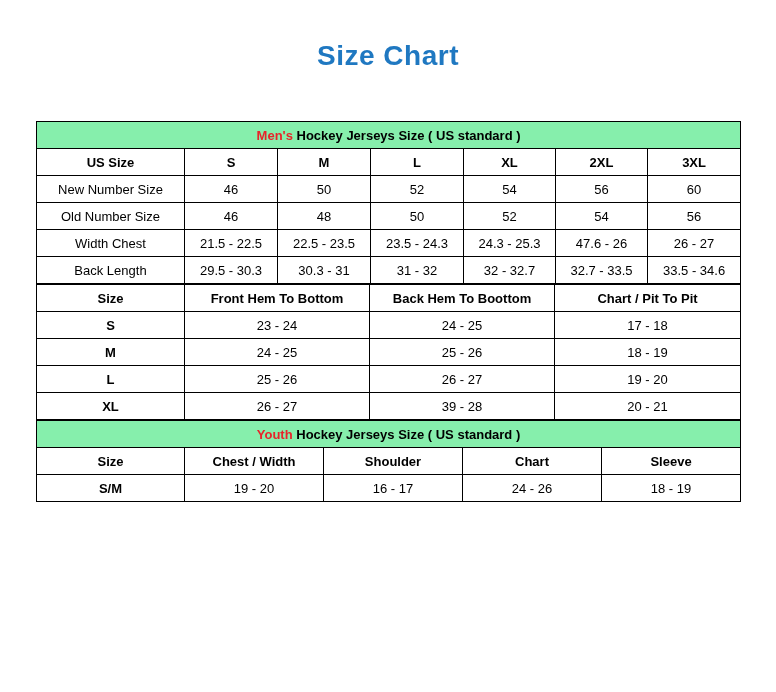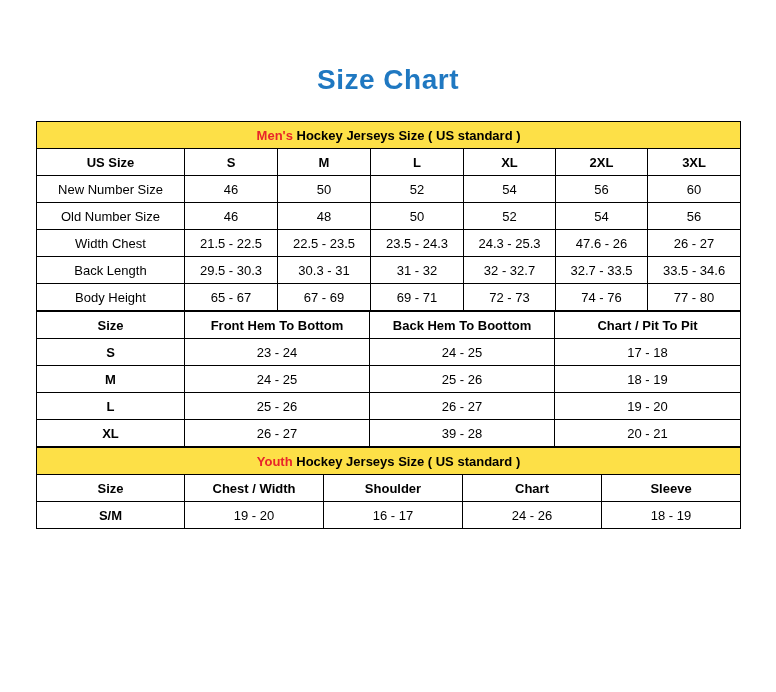--- a/index.html
+++ b/index.html
@@ -20,21 +20,21 @@
     position: relative;
     box-sizing: border-box;
   }
   .title {
     text-align: center;
     color: #1f78c1;
     font-size: 28px;
     font-weight: bold;
     letter-spacing: 0.5px;
     margin: 0;
-    padding-top: 66px;
+    padding-top: 42px;
     line-height: 1;
   }
   .chart-wrap {
     position: absolute;
     left: 36px;
     top: 121px;
     width: 704px;
   }
   table.size-table {
     border-collapse: collapse;
@@ -44,21 +44,21 @@
   table.size-table td {
     border: 1px solid #000000;
     font-size: 13px;
     text-align: center;
     vertical-align: middle;
     height: 27px;
     padding: 1px 2px;
     box-sizing: border-box;
   }
   td.section-head {
-    background: #fde047;
+    background: #86efac;
     font-weight: bold;
     font-size: 14.5px;
     height: 31px;
   }
   td.section-head .hl {
     color: #e8242a;
   }
   td.col-head {
     font-weight: bold;
   }
@@ -130,29 +130,20 @@
           <td>26 - 27</td>
         </tr>
         <tr>
           <td class="row-label">Back Length</td>
           <td>29.5 - 30.3</td>
           <td>30.3 - 31</td>
           <td>31 - 32</td>
           <td>32 - 32.7</td>
           <td>32.7 - 33.5</td>
           <td>33.5 - 34.6</td>
-        </tr>
-        <tr>
-          <td class="row-label">Body Height</td>
-          <td>65 - 67</td>
-          <td>67 - 69</td>
-          <td>69 - 71</td>
-          <td>72 - 73</td>
-          <td>74 - 76</td>
-          <td>77 - 80</td>
         </tr>
       </tbody>
     </table>
 
     <table class="size-table">
       <colgroup>
         <col style="width:148px">
         <col style="width:185px">
         <col style="width:185px">
         <col style="width:186px">

